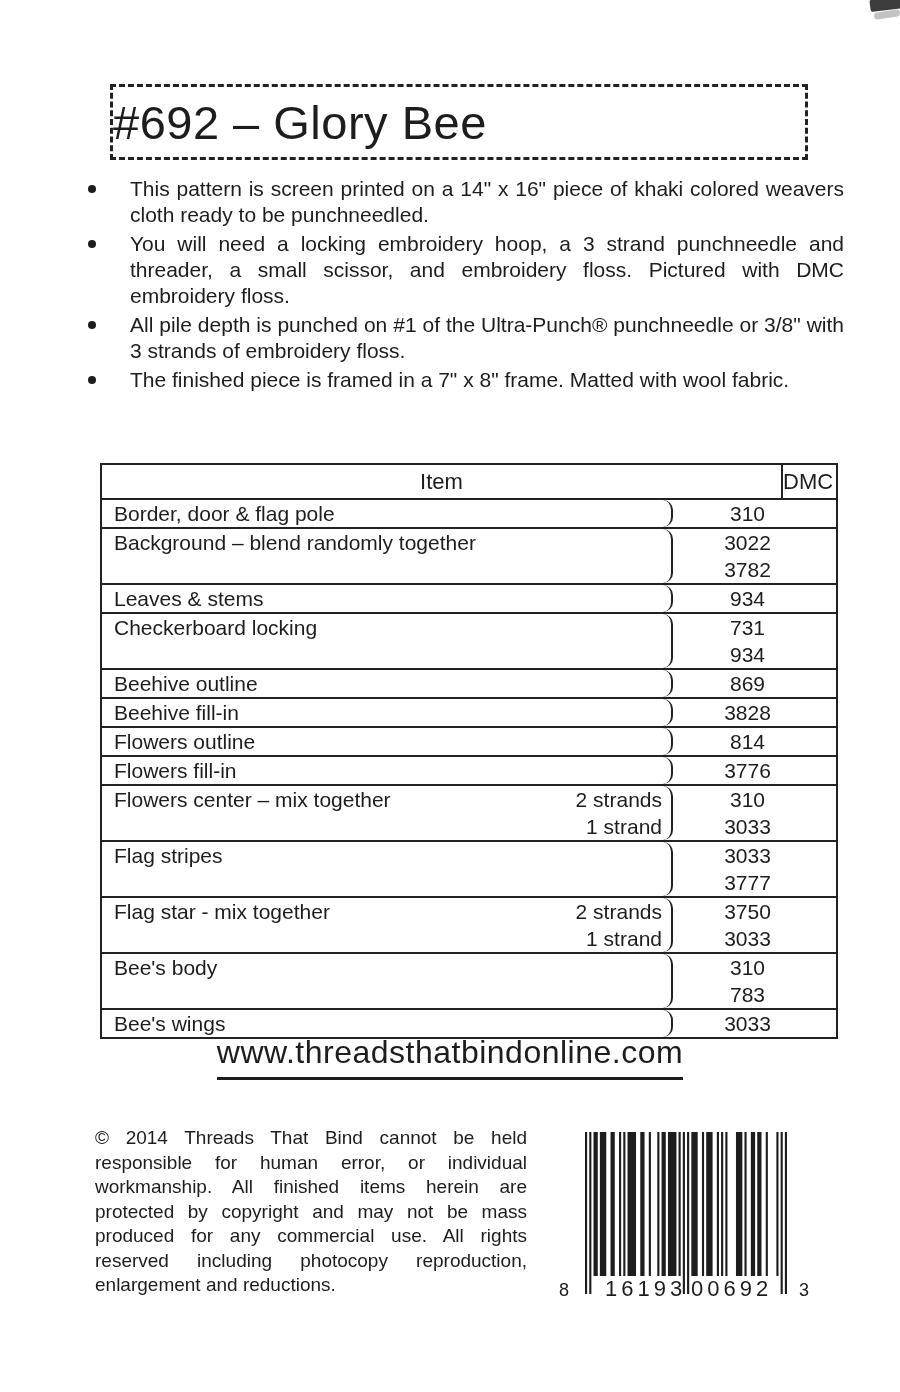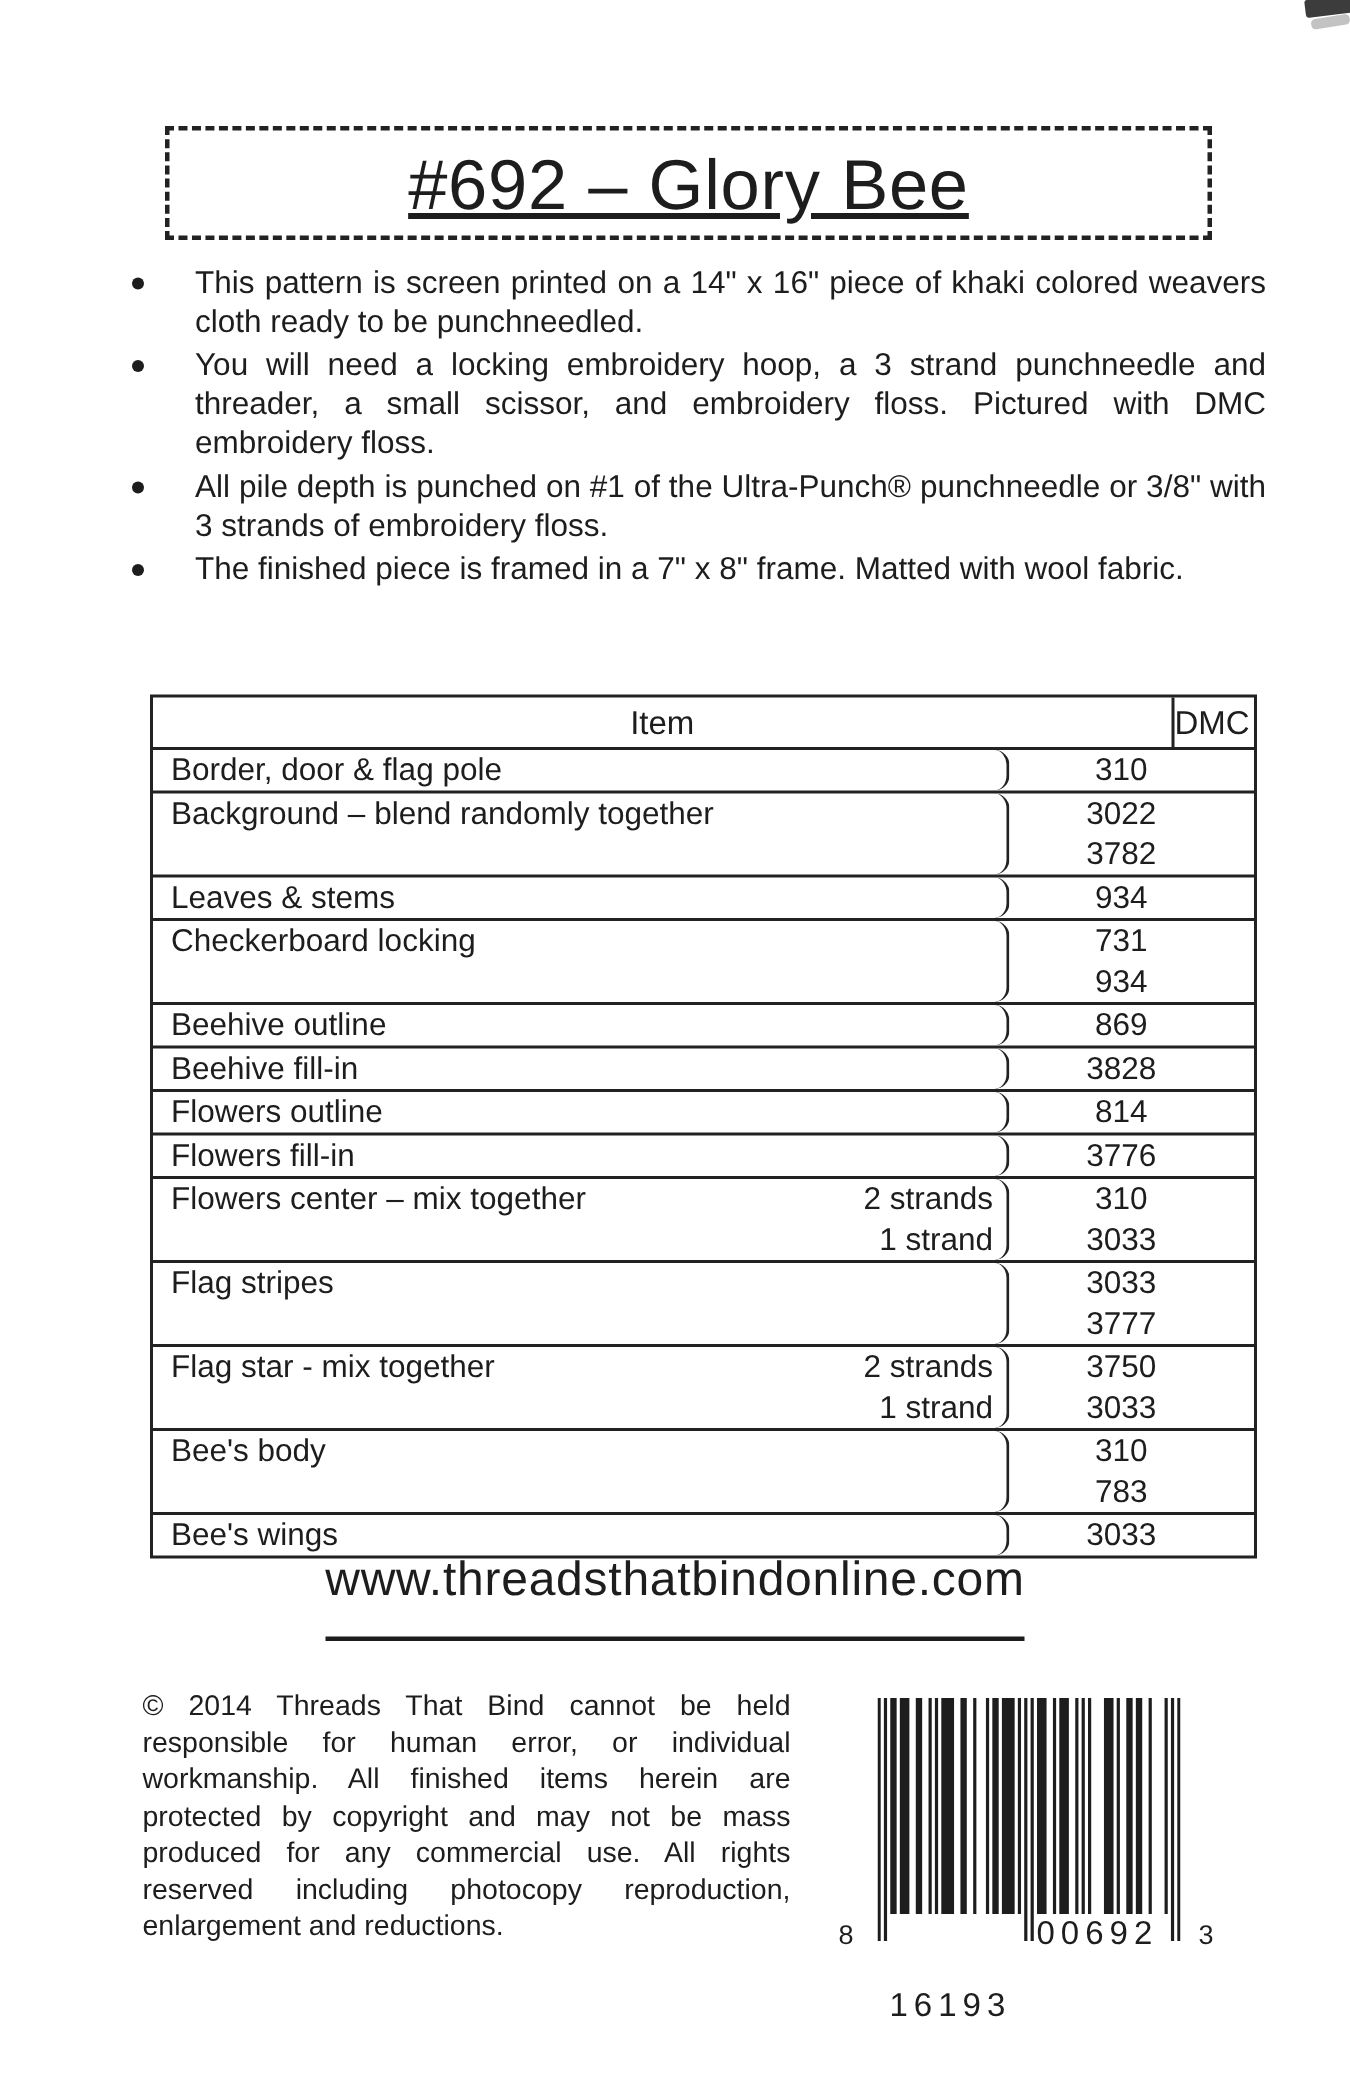--- a/index.html
+++ b/index.html
@@ -11,23 +11,22 @@
   }
   
   .artifact1{position:absolute; right:-4px; top:-2px; width:34px; height:12px;
     background:#3c3c3c; transform:rotate(-7deg); border-radius:2px;}
   .artifact2{position:absolute; right:0px; top:11px; width:26px; height:7px;
     background:#aaaaaa; transform:rotate(-9deg); border-radius:3px; opacity:.7;}
 
   
   .title-box{
     position:absolute; left:110px; top:84px; width:698px; height:76px;
-    border:3px dashed #222; display:flex; align-items:center; justify-content:center;
+    border:3px dashed #222; display:flex; align-items:center; justify-content:flex-start;
     box-sizing:border-box;
-    text-decoration:underline;
   }
   .title{font-size:47px; letter-spacing:0.5px; font-weight:400;}
 
   
   .bullets{position:absolute; left:82px; top:176px; width:762px;}
   .bullet{position:relative; padding-left:48px; margin-bottom:3px;
     font-size:21px; line-height:26px; text-align:justify;}
   .bullet .marker{position:absolute; left:6px; top:9px; width:8px; height:8px;
     border-radius:50%; background:var(--ink);}
 
@@ -44,32 +43,32 @@
   .trow + .trow{border-top:2px solid #222;}
   .cell-item{width:571px; border-right:2px solid #222; position:relative;
     padding-left:12px; box-sizing:border-box; font-size:21px; line-height:27px;border-radius:10px;}
   .strands{position:absolute; right:9px; top:0; text-align:right; line-height:27px;}
   .cell-dmc{flex:1; text-align:center; padding-right:14px; font-size:21px;
     line-height:27px; box-sizing:border-box;}
 
   
   .website-wrap{position:absolute; left:0; top:1034px; width:900px; text-align:center;}
   .website{display:inline-block; font-size:32px; letter-spacing:0.5px;
-    border-bottom:3px solid var(--ink); padding-bottom:20px;}
+    border-bottom:3px solid var(--ink); padding-bottom:6px;}
 
   
   .copyright{position:absolute; left:95px; top:1126px; width:432px;
     font-size:19px; line-height:24.5px; text-align:justify;}
   .barcode{position:absolute; left:553px; top:1128px; width:286px; height:180px;}
   .bars{position:absolute; left:32px; top:4px;}
   .bc-d{position:absolute; font-size:18px;}
   .bc-left{left:6px; top:152px;}
   .bc-right{left:246px; top:152px;}
   .bc-g{position:absolute; top:148px; font-size:22px; letter-spacing:4px;}
-  .bc-g1{left:40px;margin-top:48px;}
+  .bc-g1{left:52px;}
   .bc-g2{left:138px;}
 </style>
 </head>
 <body>
 
 <div class="page">
 
   <div class="artifact1"></div>
   <div class="artifact2"></div>
 

